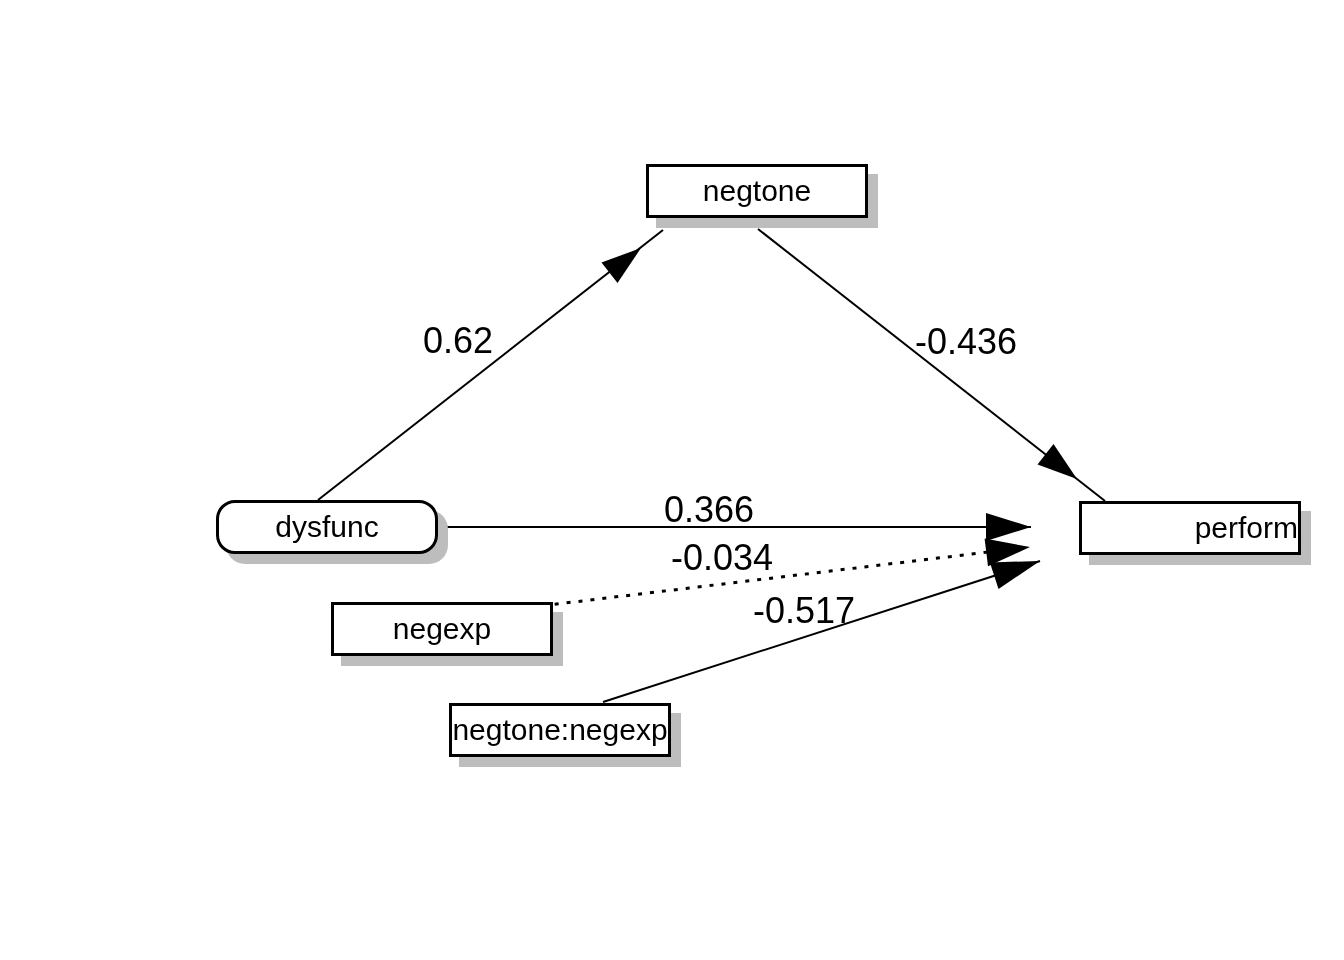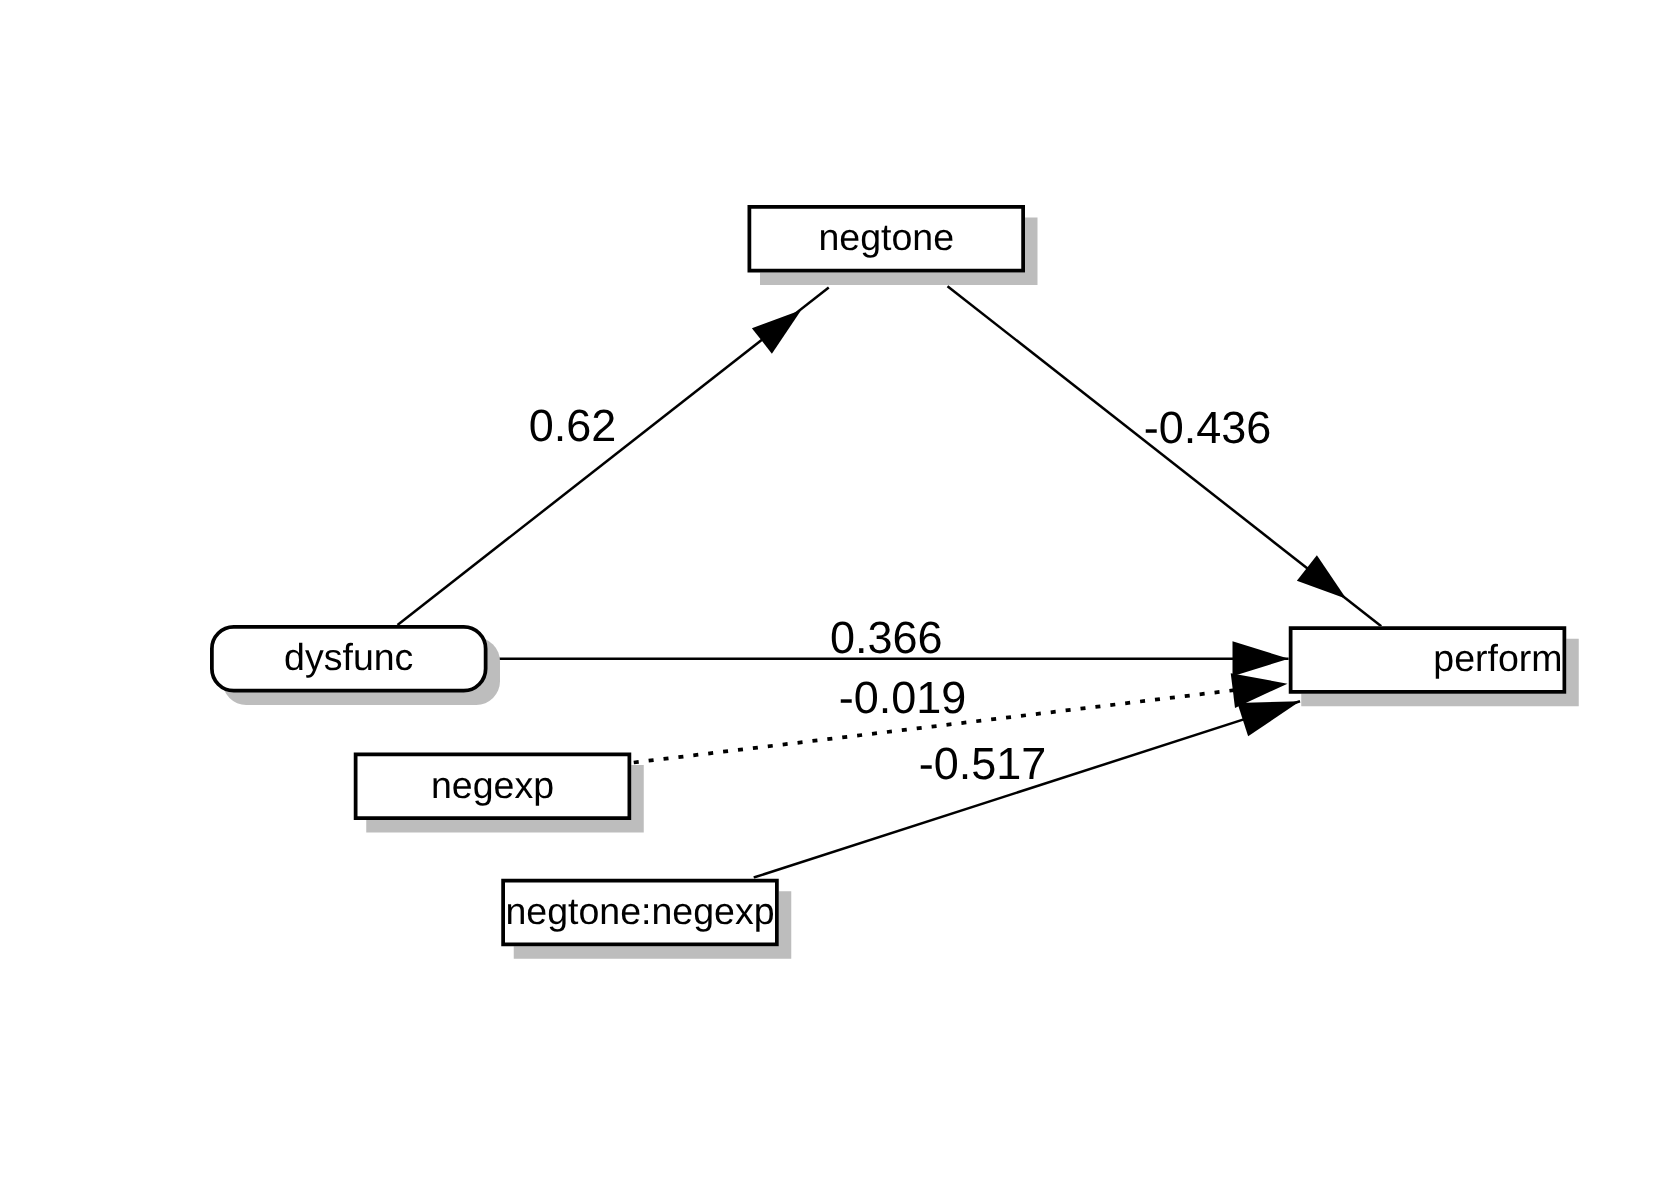--- a/index.html
+++ b/index.html
@@ -43,40 +43,41 @@
     background: #ffffff;
     border: 3px solid #000000;
     box-shadow: 10px 10px 0 0 #bdbdbd;
     display: flex;
     align-items: center;
     justify-content: center;
     font-size: 30px;
     line-height: 1;
     white-space: nowrap;
     box-sizing: border-box;
+    margin-left: 48px;
   }
   .edge-label {
     position: absolute;
     transform: translate(-50%, -50%);
     font-size: 36px;
     line-height: 1;
     white-space: nowrap;
   }
   
   #node-negtone        { left: 598px;  top: 164px; }
   #node-dysfunc        { left: 168px;  top: 500px; border-radius: 19px; }
   #node-negexp         { left: 283px;  top: 602px; }
   #node-negtone-negexp { left: 401px;  top: 703px; }
   #node-perform        { left: 1031px; top: 501px; justify-content: flex-end; }
   
   #label-a  { left: 458px; top: 341px; }
   #label-b  { left: 966px; top: 342px; text-align: right; }
   #label-c1 { left: 709px; top: 510px; }
   #label-c2 { left: 722px; top: 558px; }
-  #label-c3 { left: 786px; top: 611px; }
+  #label-c3 { left: 804px; top: 611px; }
 </style>
 </head>
 <body>
 
 <div id="canvas">
 
   <svg id="edges-layer" viewBox="0 0 1344 960" xmlns="http://www.w3.org/2000/svg">
 
     <line class="edge-line" x1="318" y1="500" x2="663" y2="230"></line>
     <polygon class="arrowhead" points="641,248 617.5,282.9 601.5,262.5"></polygon>
@@ -106,16 +107,16 @@
   <div class="node-box" id="node-negtone-negexp">
     <span>negtone:negexp</span>
   </div>
   <div class="node-box" id="node-perform">
     <span>perform</span>
   </div>
 
   <div class="edge-label" id="label-a">0.62</div>
   <div class="edge-label" id="label-b">-0.436</div>
   <div class="edge-label" id="label-c1">0.366</div>
-  <div class="edge-label" id="label-c2">-0.019</div>
+  <div class="edge-label" id="label-c2">-0.034</div>
   <div class="edge-label" id="label-c3">-0.517</div>
 
 </div>
 
 </body></html>

